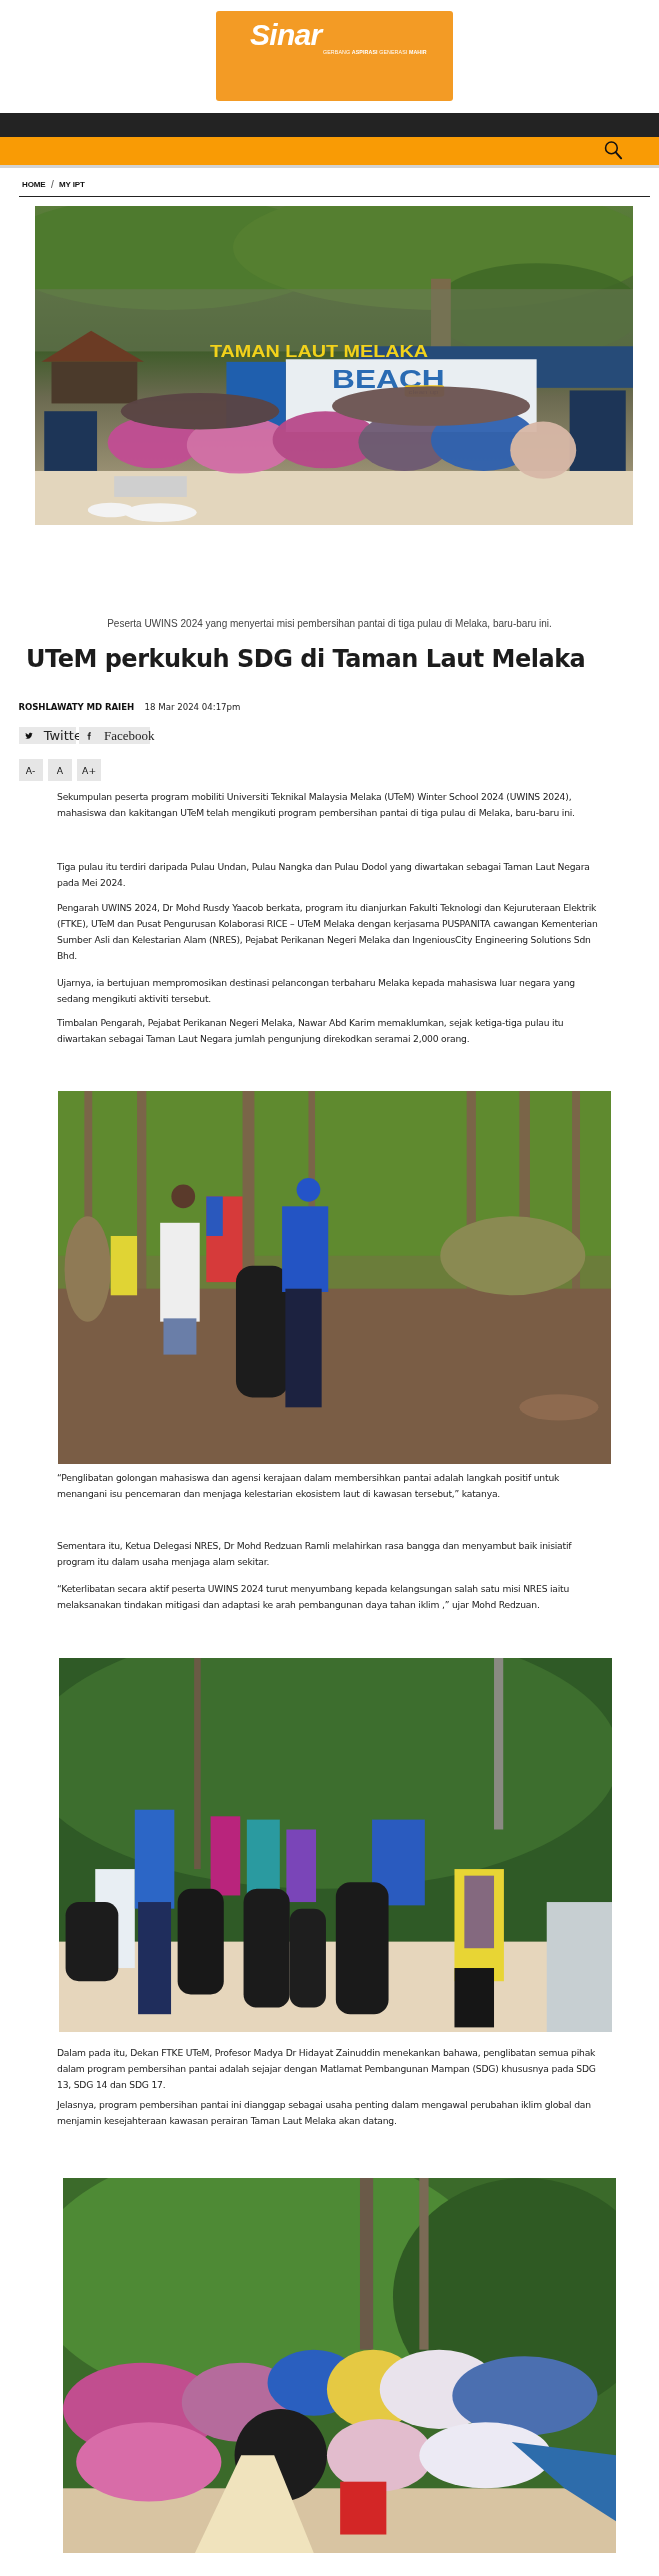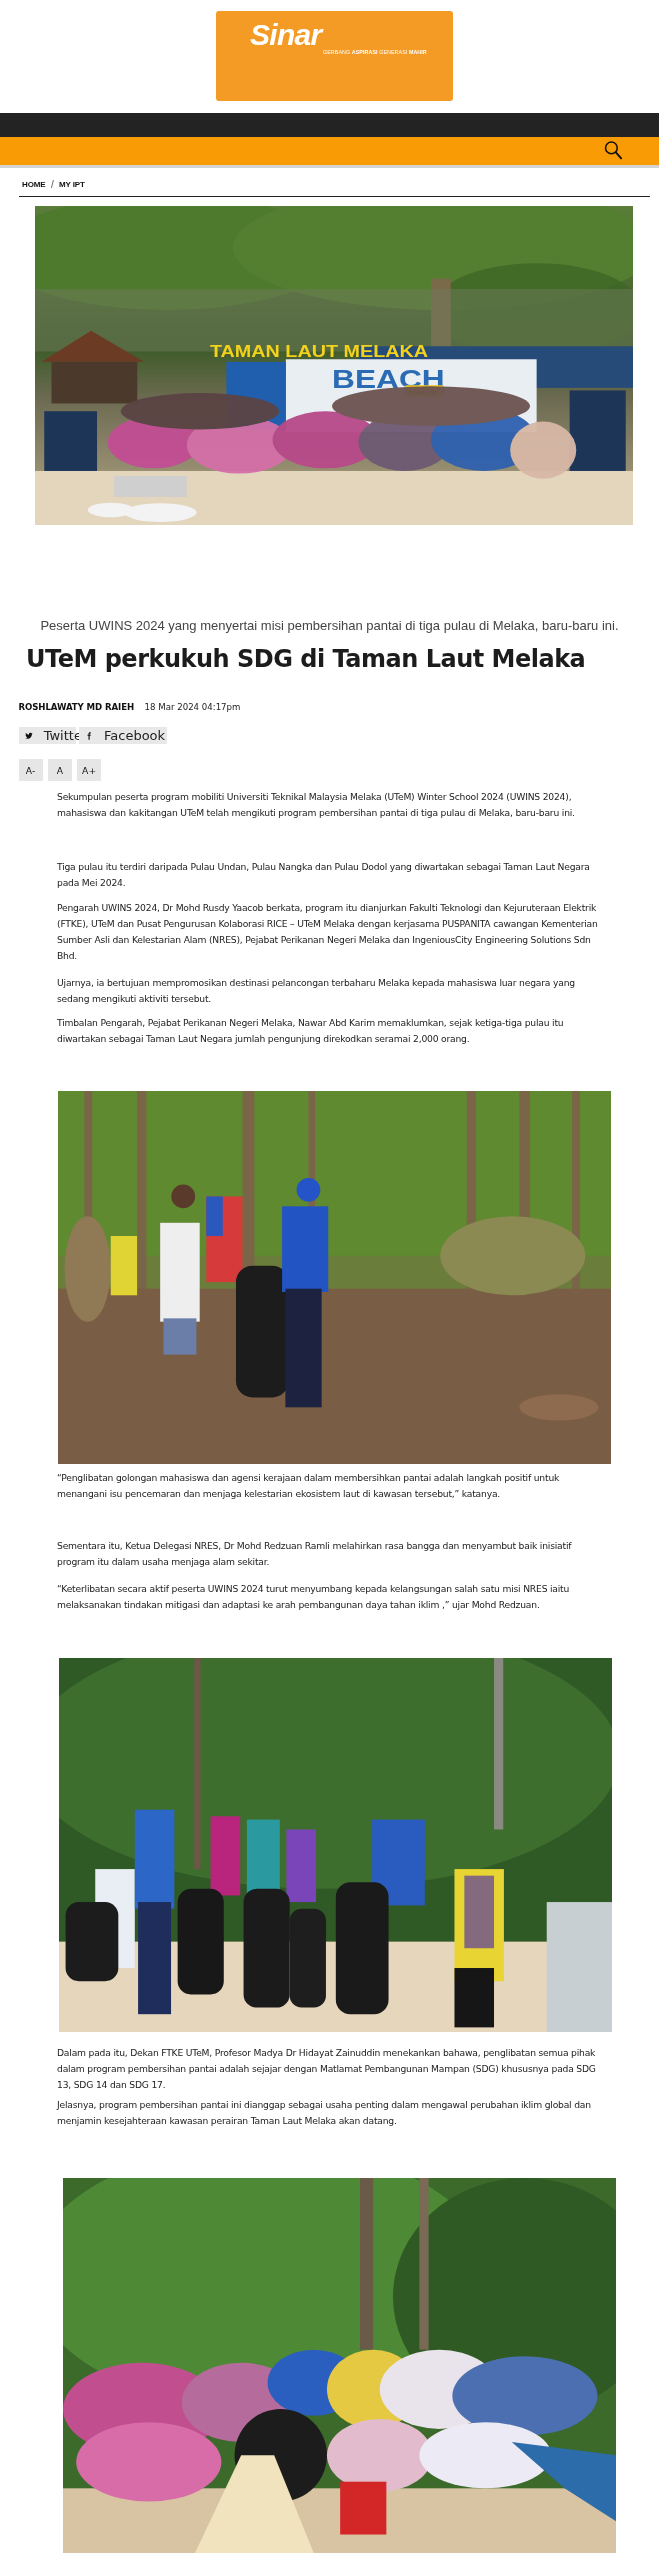--- a/index.html
+++ b/index.html
@@ -25,34 +25,34 @@
     .hr-main { position: absolute; top: 196px; left: 18.5px; width: 631px; height: 1.3px; background: #222; }
 
     
     .photo { position: absolute; overflow: hidden; }
     .photo svg { width: 100%; height: 100%; display: block; }
     .photo1 { top: 206px; left: 35px; width: 598px; height: 319px; }
     .photo2 { top: 1091px; left: 58px; width: 553px; height: 373px; }
     .photo3 { top: 1658px; left: 59px; width: 553px; height: 374px; }
     .photo4 { top: 2178px; left: 63px; width: 553px; height: 375px; }
 
-    .caption { position: absolute; top: 618px; left: 0; width: 659px; text-align: center; font-family: "Liberation Sans", sans-serif; font-size: 13px; color: #444; }
+    .caption { position: absolute; top: 618px; left: 0; width: 659px; text-align: center; font-family: "Liberation Sans", sans-serif; font-size: 10px; color: #444; }
 
     .title { position: absolute; top: 645px; left: 26px; font-family: "DejaVu Sans", sans-serif; font-weight: 700; font-size: 24px; color: #1c1c1c; letter-spacing: -0.5px; }
 
     .byline { position: absolute; top: 702px; left: 18.5px; display: flex; gap: 10.6px; align-items: flex-end; font-size: 8.6px; }
     .byline .author { font-weight: 700; color: #111; letter-spacing: -0.1px; }
     .byline .date { color: #222; }
 
     .share { position: absolute; top: 727px; left: 18.5px; display: flex; gap: 3.3px; }
     .share-btn { display: flex; align-items: center; height: 17px; background: #e8e8e8; padding: 0 6.6px; font-size: 13px; color: #222; cursor: pointer; }
     .share-btn .ico { width: 8px; height: 8px; display: inline-flex; align-items: center; justify-content: center; }
     .share-btn .vsep { width: 0.7px; height: 10.6px; background: #aaa; margin: 0 5.3px; }
     .share-btn.twitter { width: 57px; }
-    .share-btn.facebook { width: 88px; }
+    .share-btn.facebook { width: 71px; font-family: Liberation Serif, serif; }
 
     .font-ctrl { position: absolute; top: 759px; left: 18.5px; display: flex; gap: 5.3px; }
     .font-btn { width: 24px; height: 22.4px; background: #e6e6e6; display: flex; align-items: center; justify-content: center; font-size: 9.2px; color: #111; cursor: pointer; }
 
     .p { position: absolute; left: 57px; width: 547px; font-family: "DejaVu Sans", sans-serif; font-size: 9.2px; line-height: 16px; color: #222; letter-spacing: -0.2px; }
   </style>
 </head>
 <body>
 
 <div class="logo-wrap">

